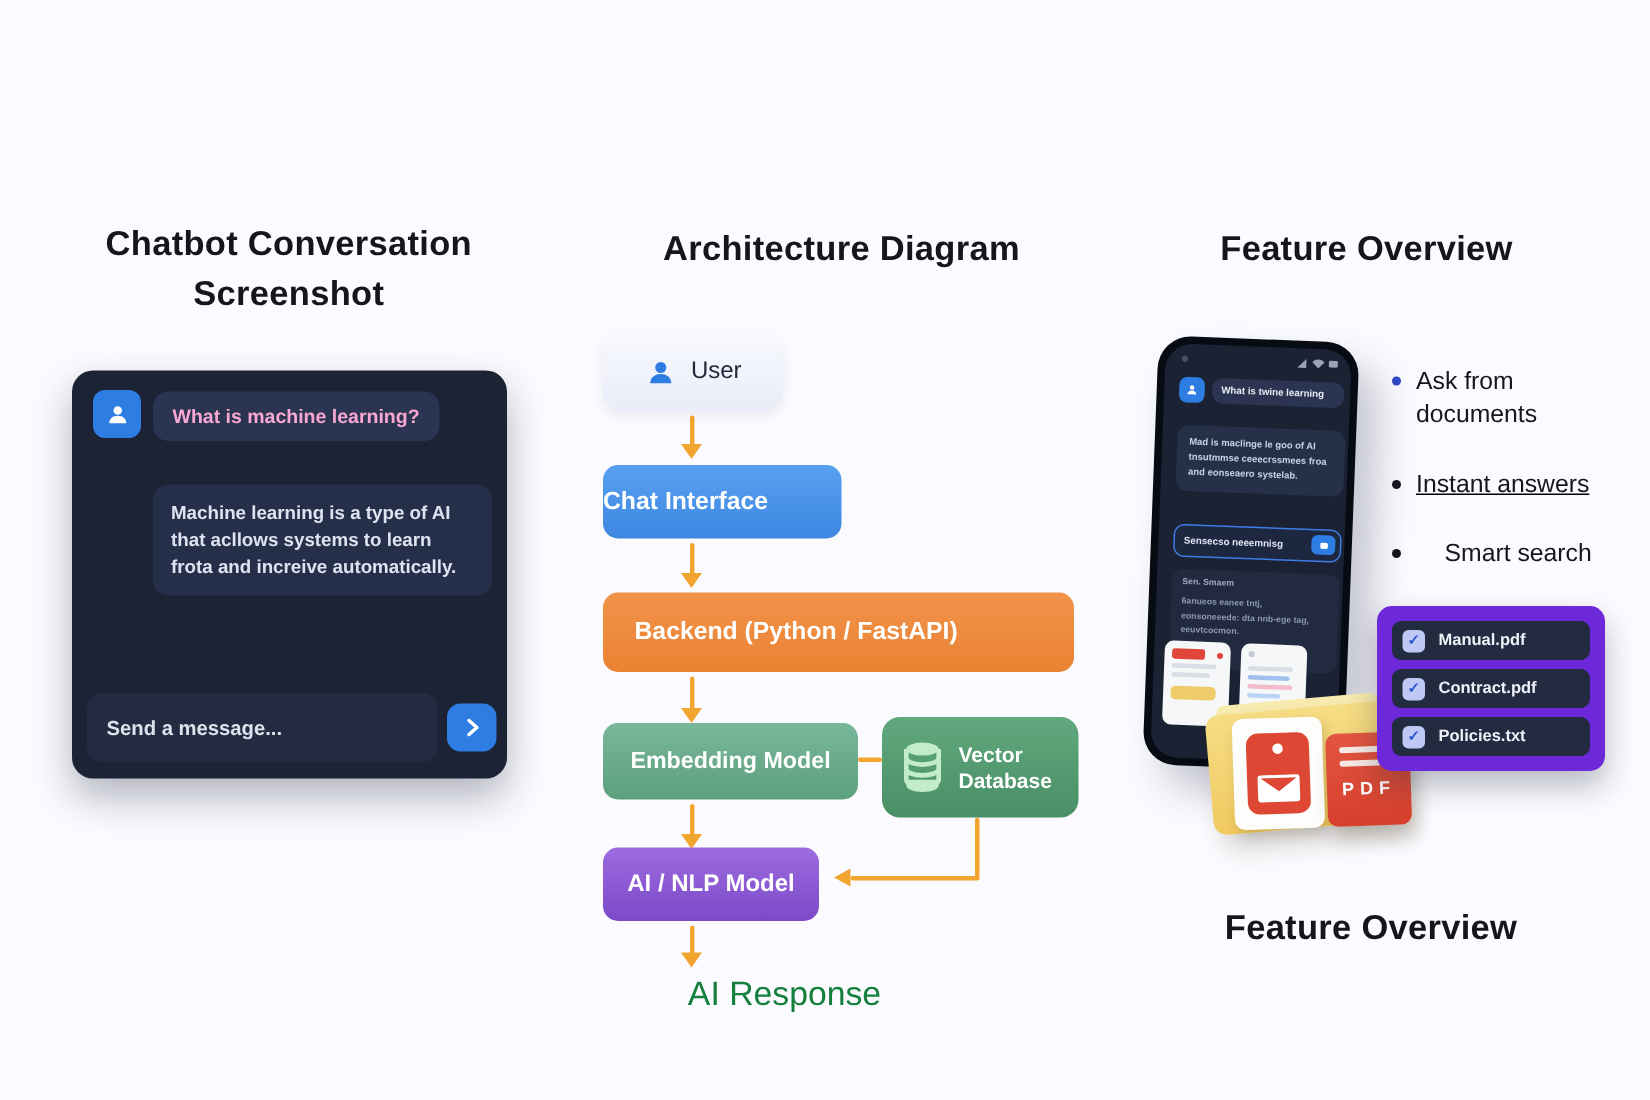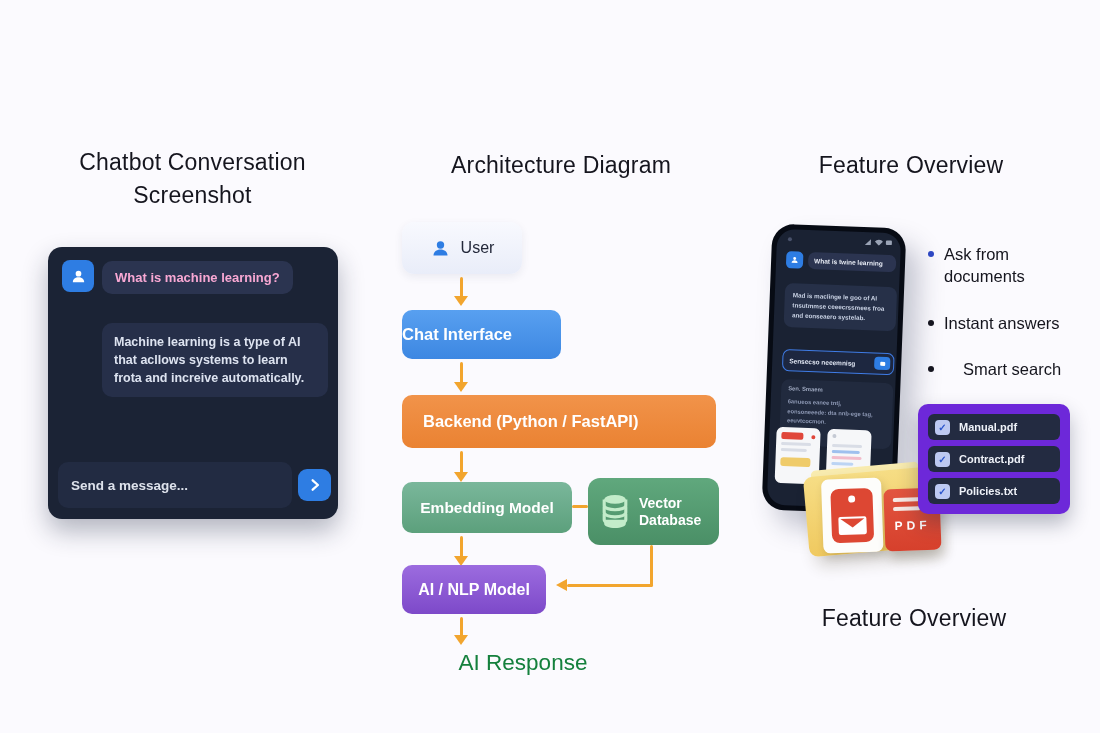--- a/index.html
+++ b/index.html
@@ -2,21 +2,21 @@
 <html><head>
 <meta charset="utf-8">
 <style>
   * { margin:0; padding:0; box-sizing:border-box; }
   html,body { background:#e8e8ee; }
   body { font-family:"Liberation Sans", sans-serif; }
   .stage { position:relative; width:1100px; height:733px; background:#fbfafe; overflow:hidden; margin:0 auto; }
   .abs { position:absolute; }
 
   
-  .col-title { font-size:23px; font-weight:400; color:#15151e; text-align:center; line-height:33px; letter-spacing:.2px; }
+  .col-title { font-size:23px; font-weight:700; color:#15151e; text-align:center; line-height:33px; letter-spacing:.2px; }
 
   
   .chat-card { left:48px; top:247px; width:290px; height:272px; background:#1b2335; border-radius:14px;
                box-shadow:0 12px 26px rgba(25,35,60,.32); }
   .chat-avatar { left:14px; top:13px; width:32px; height:32px; background:#2e7de3; border-radius:8px;
                  display:flex; align-items:center; justify-content:center; }
   .user-bubble { left:54px; top:14px; max-width:222px; background:#2b3450; border-radius:10px;
                  padding:9px 13px; font-size:13px; font-weight:700; color:#f9a8d4; }
   .bot-bubble { left:54px; top:76px; width:226px; background:#262f49; border-radius:10px;
                 padding:10px 12px; font-size:12.5px; line-height:18px; color:#dde3f0; font-weight:600; }
@@ -242,21 +242,21 @@
         <div class="mc-line" style="width:30px; background:#f2bccb;"></div>
         <div class="mc-line" style="width:22px; background:#bcd4f4;"></div>
       </div>
     </div>
   </div>
 
   <div class="abs bullet-item" style="left:928px; top:243px;">
     <span class="bullet-dot" style="background:currentColor; color:#2f49c6;"></span>
     <span class="bullet-text" style="width:100px;">Ask from documents</span>
   </div>
-  <div class="abs bullet-item" style="left:928px; top:312px;">
+  <div class="abs bullet-item" style="left:928px; top:312px;text-decoration:underline;">
     <span class="bullet-dot" style="background:currentColor; color:#15151e;"></span>
     <span class="bullet-text">Instant answers</span>
   </div>
   <div class="abs bullet-item" style="left:928px; top:358px;gap:29px;">
     <span class="bullet-dot" style="background:currentColor; color:#15151e;"></span>
     <span class="bullet-text">Smart search</span>
   </div>
 
   <div class="abs files-panel">
     <div class="file-row">

